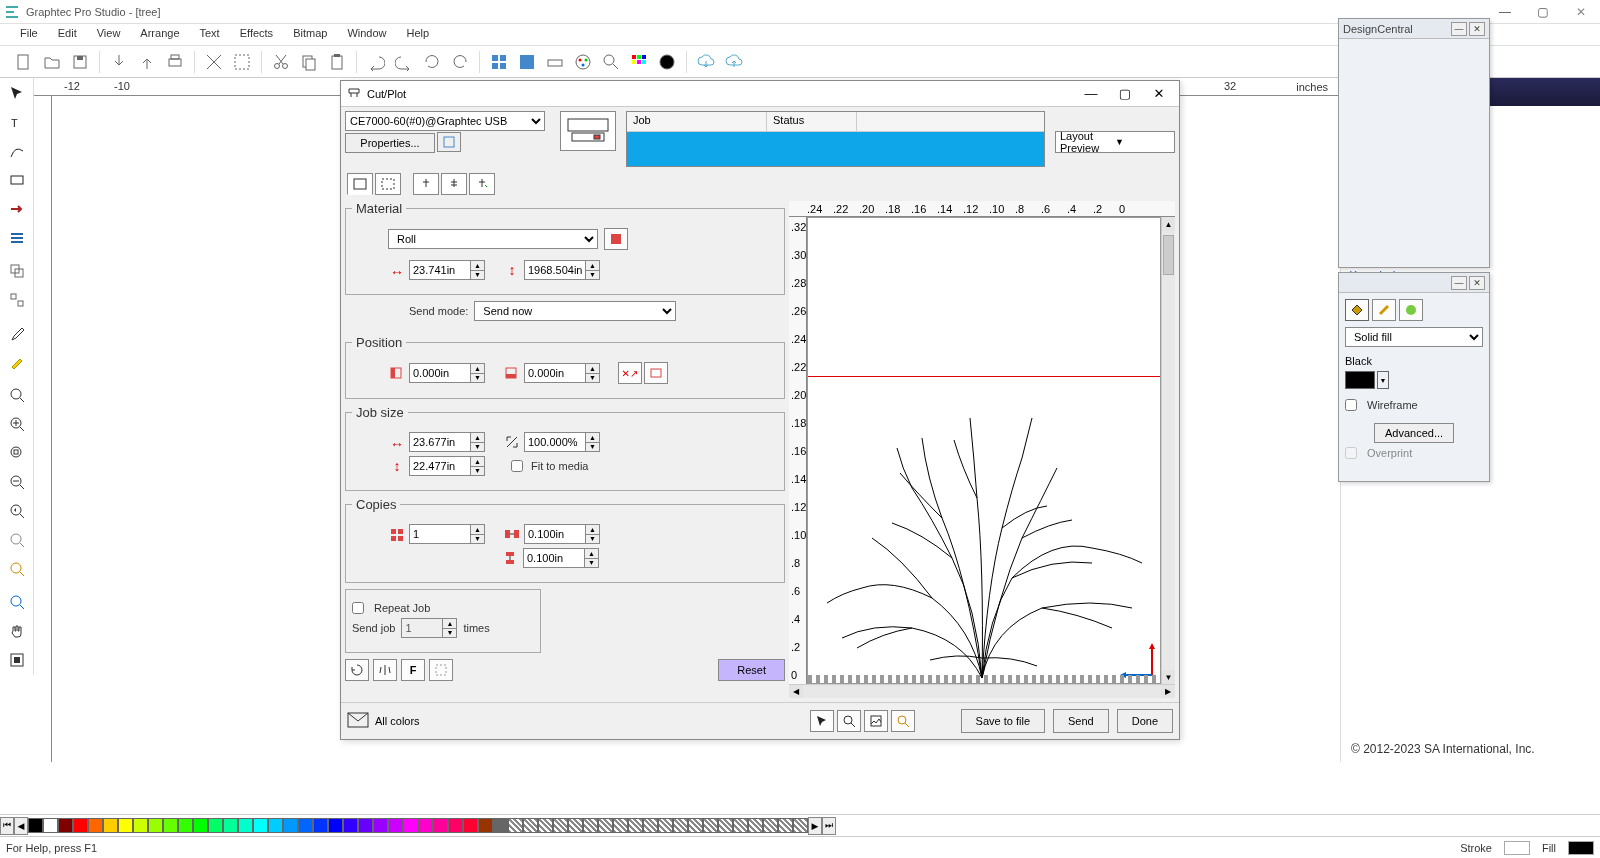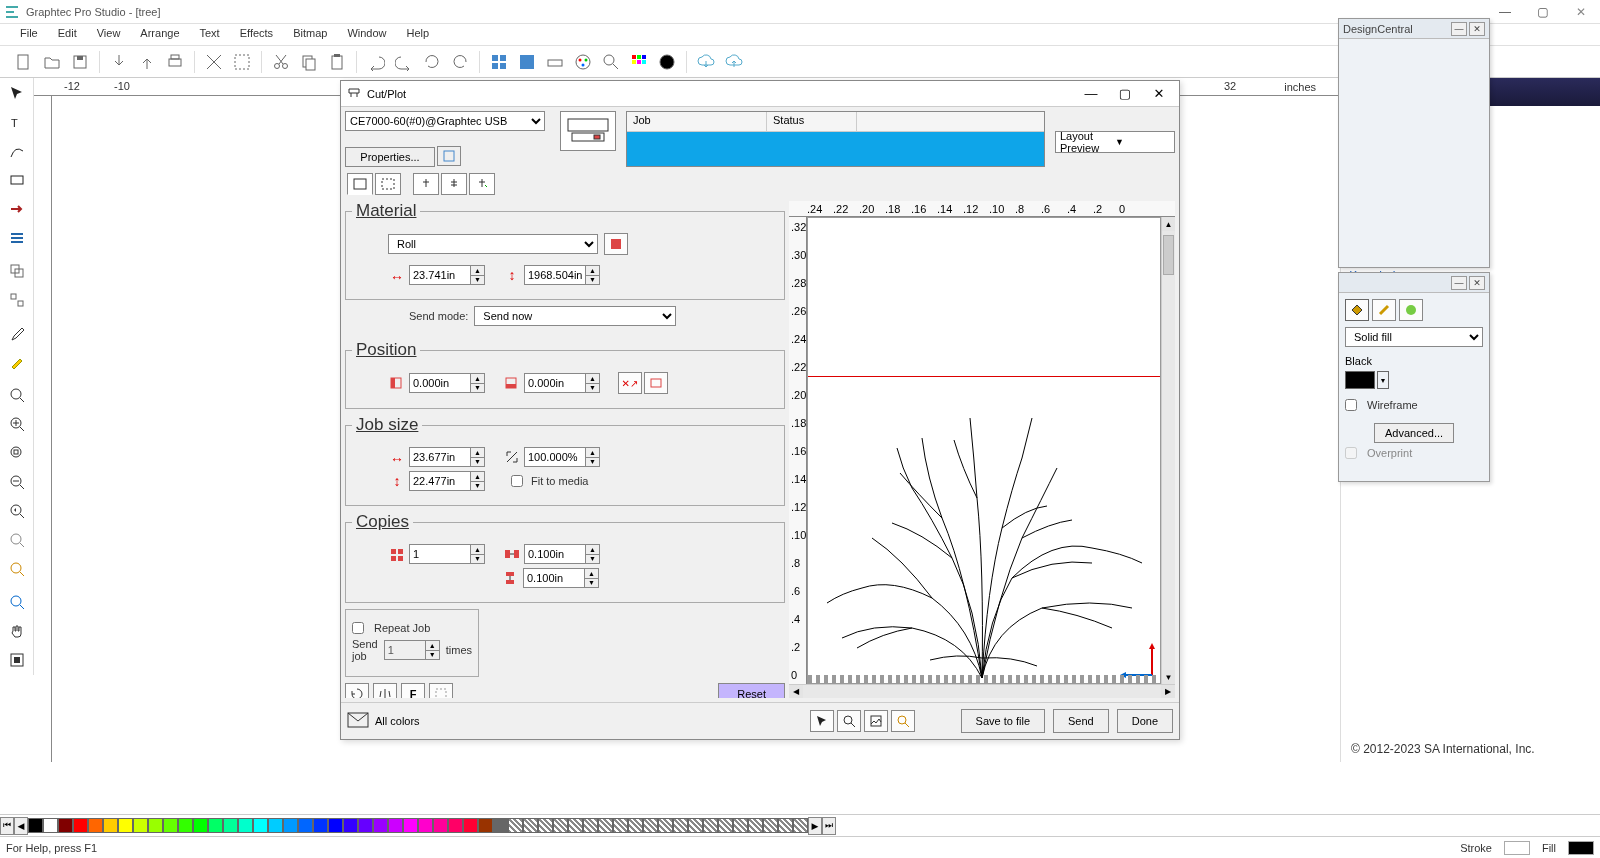--- a/index.html
+++ b/index.html
@@ -24,21 +24,21 @@
 .tb-icon { width: 18px; height: 18px; display: inline-block; }
 
 
 .left-tools { position: absolute; left: 0; top: 78px; width: 34px; background: #fff; border-right: 1px solid #ddd; }
 .left-tools .lt-btn { width: 32px; height: 28px; display: flex; align-items: center; justify-content: center; cursor: pointer; margin: 1px; }
 .left-tools .lt-sep { height: 3px; }
 
 
 .ruler-h { position: absolute; left: 34px; top: 78px; right: 260px; height: 18px; background: #fff; border-bottom: 1px solid #888; font-size: 9px; color: #333; overflow: hidden; }
 .ruler-h .rm { position: absolute; top: 2px; }
-.ruler-h .unit { position: absolute; right: 24px; top: 3px; }
+.ruler-h .unit { position: absolute; right: 12px; top: 3px; }
 .ruler-v { position: absolute; left: 34px; top: 96px; width: 18px; bottom: 96px; background: #fff; border-right: 1px solid #888; font-size: 9px; color: #333; overflow: hidden; }
 .ruler-v .rm { position: absolute; left: 3px; margin-left: 40px; }
 
 
 .canvas { position: absolute; left: 52px; top: 96px; right: 260px; bottom: 96px; background: #fff; }
 
 
 .side { position: absolute; right: 0; top: 78px; width: 260px; bottom: 96px; background: #fff; border-left: 1px solid #ddd; overflow: hidden; }
 .side .header-strip { height: 28px; background: linear-gradient(#2a2a5a, #1a1a3a); display: flex; align-items: center; padding-left: 8px; }
 .side .header-strip .logo { width: 22px; height: 22px; border-radius: 50%; background: #fff2; display: flex; align-items: center; justify-content: center; color: #fff; font-size: 13px; margin-right: 6px; }
@@ -73,21 +73,21 @@
 .layout-preview span { flex: 1; }
 .layout-preview .drop { font-size: 9px; }
 
 .tab-row { display: flex; padding: 2px 6px; gap: 2px; }
 .tab-row .tab { width: 26px; height: 22px; border: 1px solid #888; background: #fff; cursor: pointer; display: flex; align-items: center; justify-content: center; }
 .tab-row .tab.sel { border-bottom-color: #fff; }
 
 .dlg-body { flex: 1; display: flex; padding: 4px; gap: 4px; overflow: hidden; }
 .form-area { width: 440px; overflow-y: auto; }
 fieldset { border: 1px solid #aaa; margin-bottom: 6px; padding: 8px 6px 10px; }
-legend { padding: 0 4px; font-size: 17px; color: #333; text-decoration: underline; }
+legend { padding: 0 4px; font-size: 13px; color: #333; }
 .field-row { display: flex; align-items: center; margin: 4px 0; gap: 6px; }
 .field-row label { font-size: 11px; color: #333; }
 .field-row .lbl-right { text-align: right; }
 .combo { height: 20px; border: 1px solid #888; background: #fff; padding: 0 4px; font-size: 11px; }
 .spin { display: flex; align-items: center; }
 .spin input { width: 62px; height: 20px; border: 1px solid #888; padding: 0 3px; font-size: 11px; }
 .spin .spb { width: 14px; height: 20px; border: 1px solid #888; border-left: none; display: flex; flex-direction: column; background: #efefef; }
 .spin .spb div { flex: 1; display: flex; align-items: center; justify-content: center; font-size: 7px; cursor: pointer; }
 .spin .spb div:first-child { border-bottom: 1px solid #888; }
 .icon-lbl { width: 18px; height: 16px; display: flex; align-items: center; justify-content: center; }
@@ -504,21 +504,21 @@
       <span>▢</span>
       <span>✕</span>
     </div>
   </div>
 
   <div class="dlg-top">
     <div class="dlg-left-top">
       <select>
         <option>CE7000-60(#0)@Graphtec USB</option>
       </select>
-      <div style="display:flex;align-items:center;margin-top:14px">
+      <div style="display:flex;align-items:center;margin-top:0">
         <button class="props-btn">Properties...</button>
         <div class="small-icon-btn">
             <svg width="14" height="14">
               <rect x="2" y="2" width="10" height="10" fill="none" stroke="#48c"></rect>
             </svg>
           </div>
       </div>
     </div>
     <div class="cutter-icon">
       <svg width="48" height="32">
@@ -751,21 +751,21 @@
           <div class="spin">
               <input value="0.100in" style="">
               <div class="spb">
                 <div>▲</div>
                 <div>▼</div>
               </div>
             </div>
         </div>
       </fieldset>
 
-      <fieldset style="width:134px">
+      <fieldset style="width:196px">
         <div class="field-row">
           <input type="checkbox" class="ck" style="">
           <label>Repeat Job</label>
         </div>
         <div class="field-row">
           <label>Send job</label>
           <div class="spin">
               <input style="width: 42px;" disabled="" value="1">
               <div class="spb">
                 <div>▲</div>

